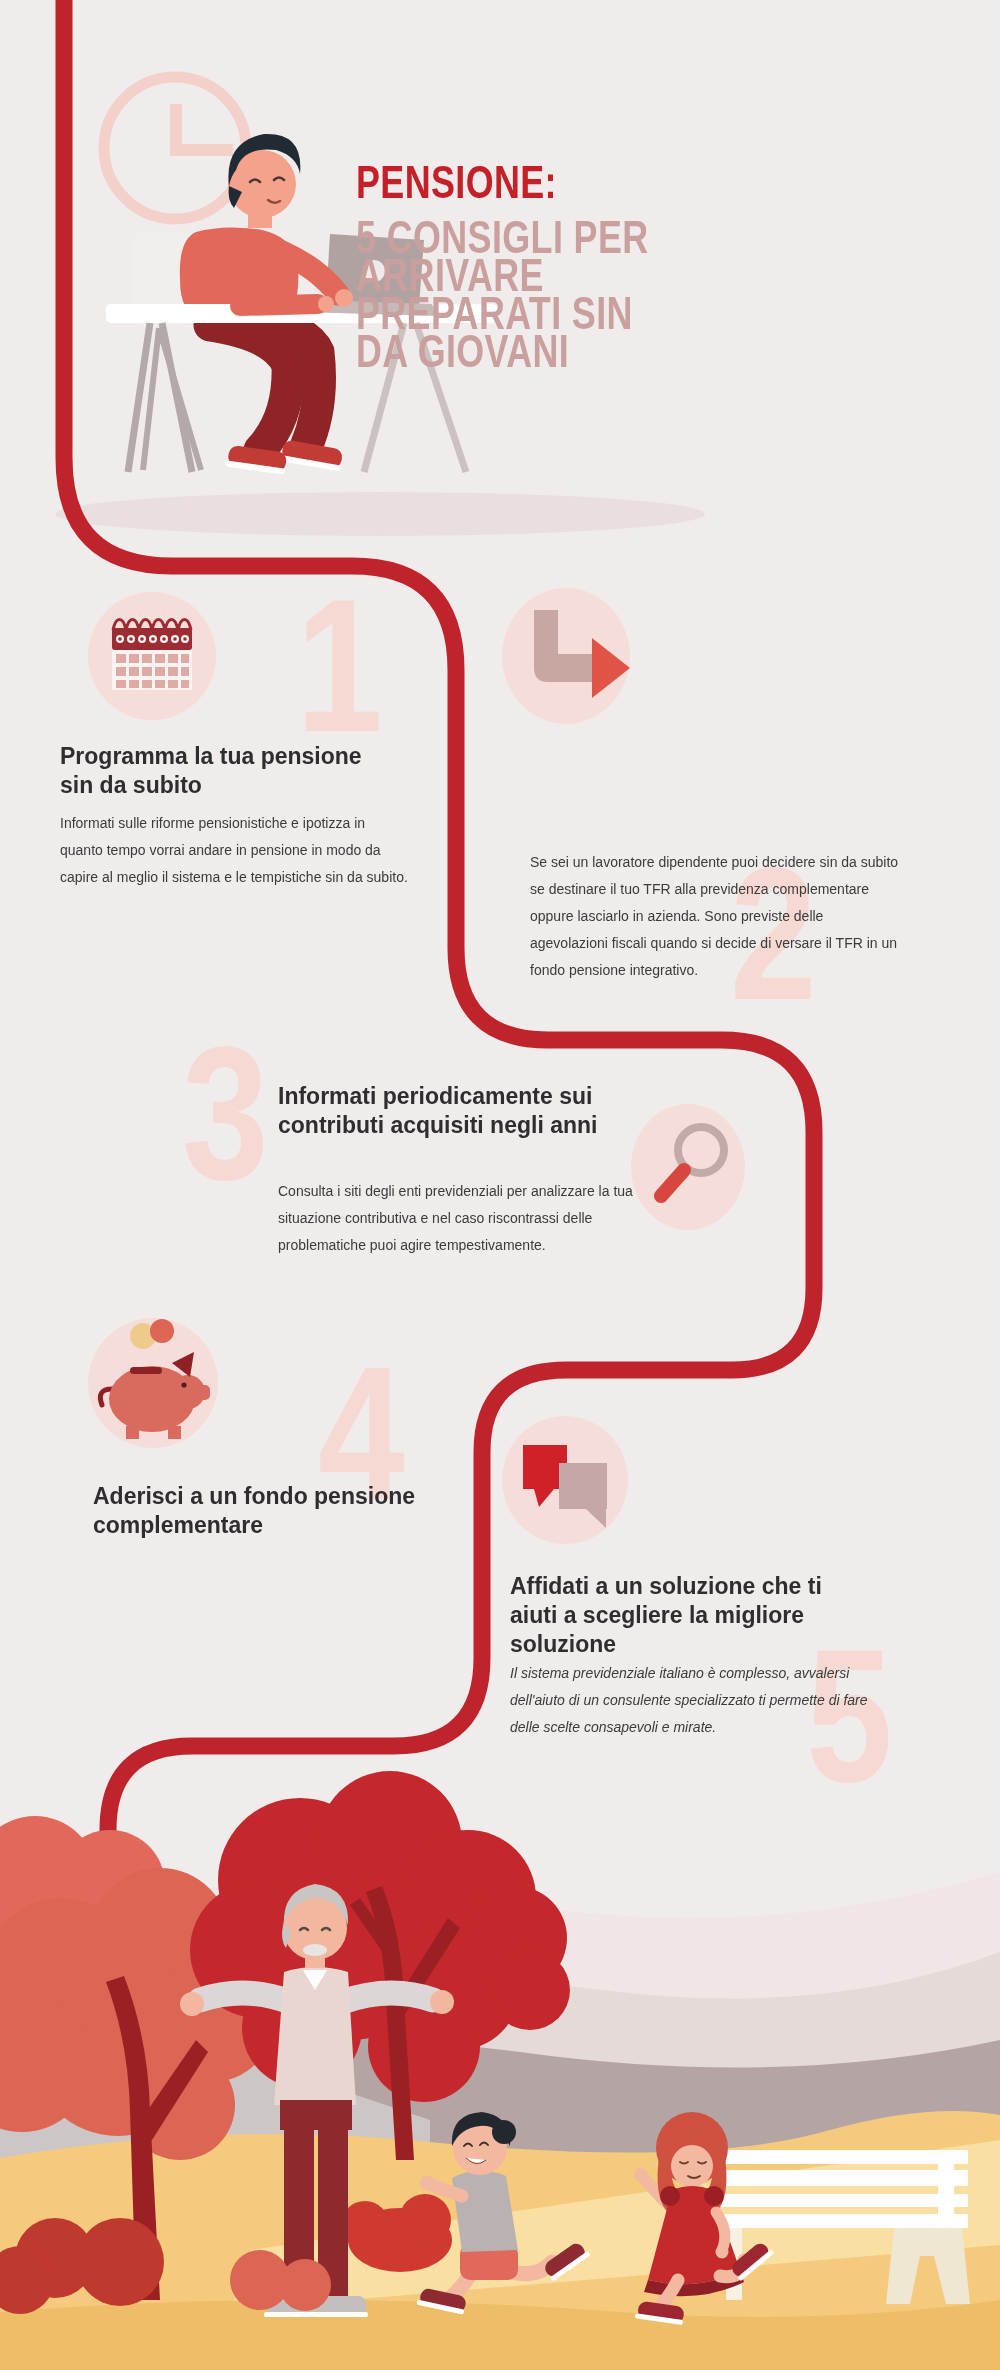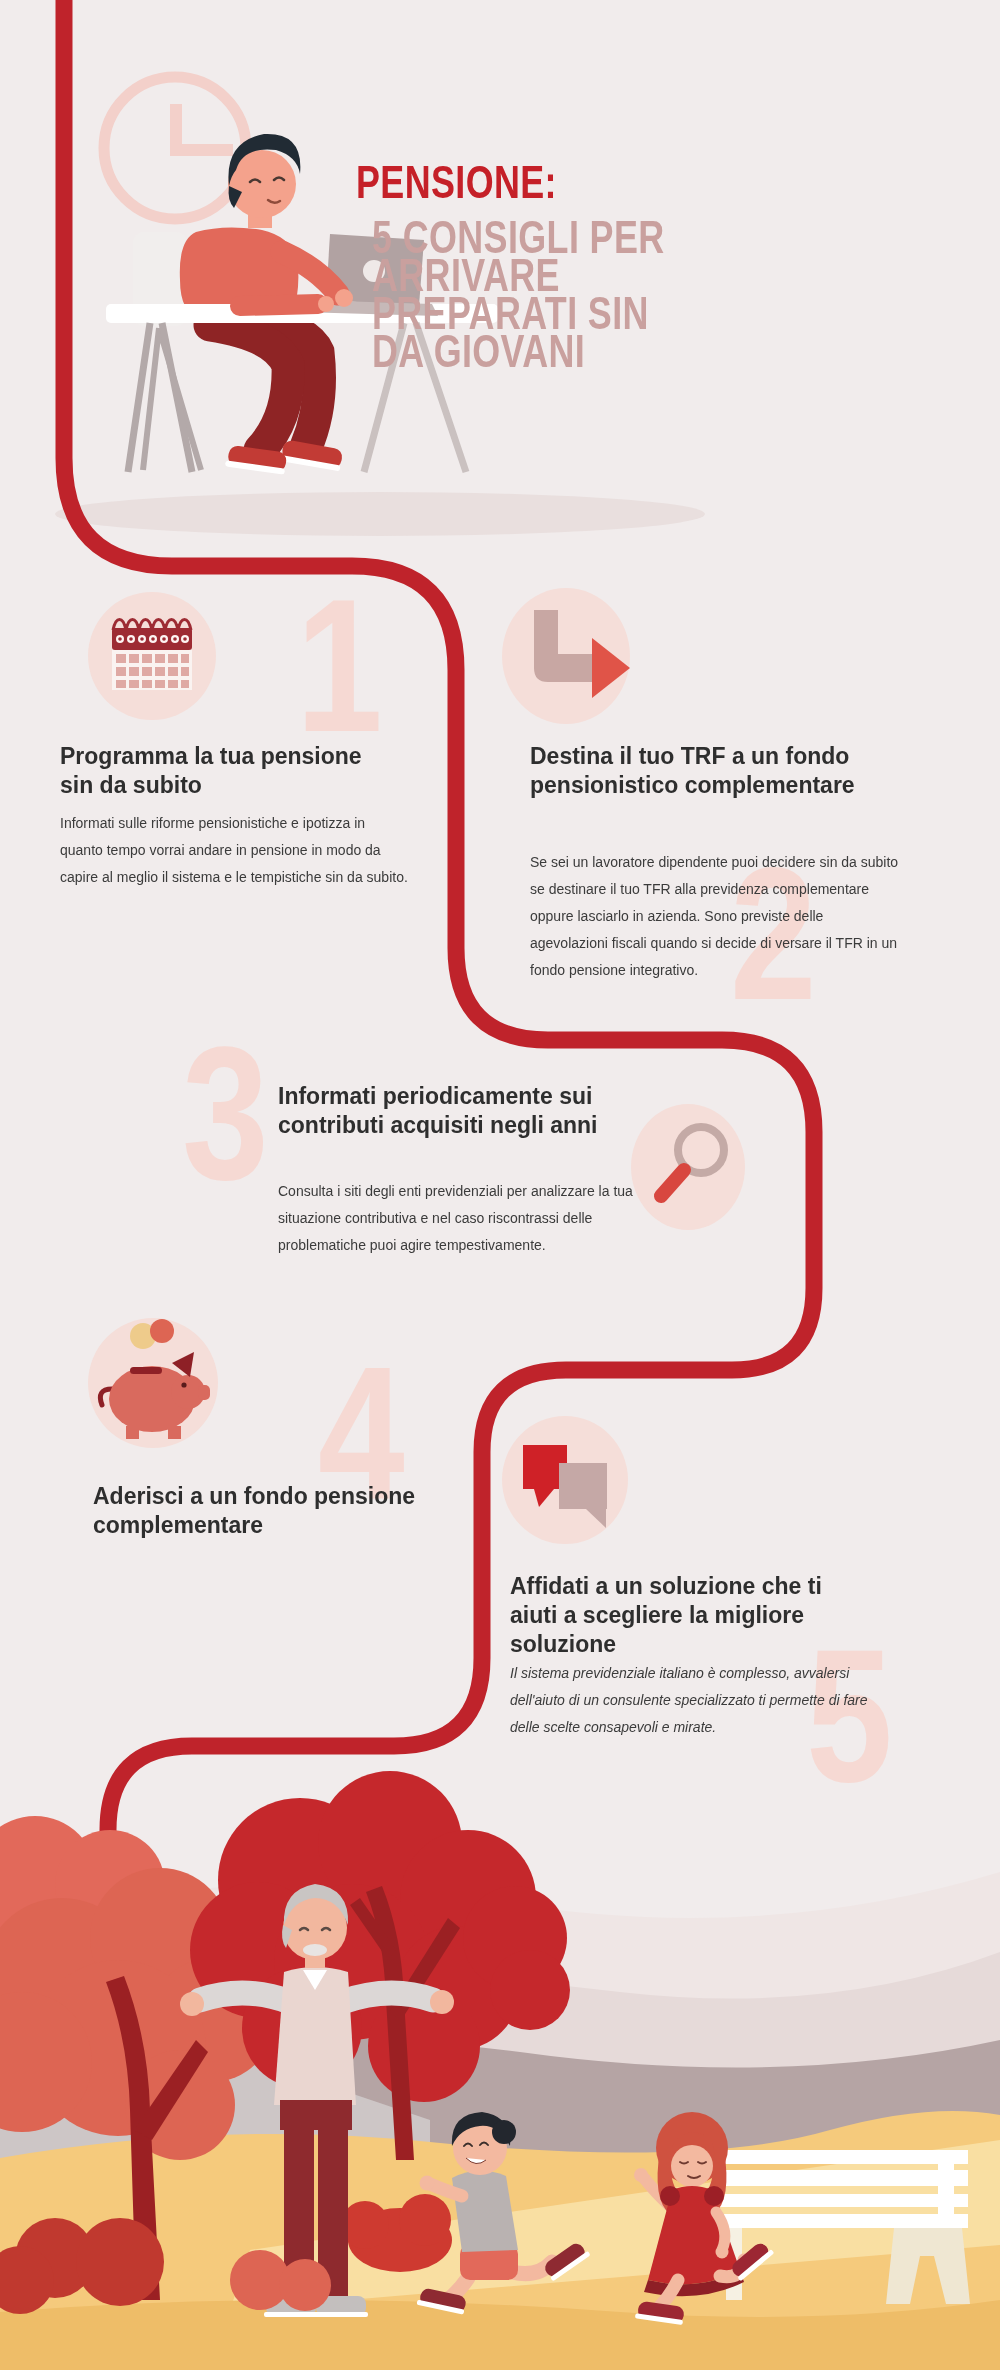--- a/index.html
+++ b/index.html
@@ -12,21 +12,21 @@
   #num2{left:730px;top:838px;}
   #num3{left:182px;top:1018px;}
   #num4{left:318px;top:1338px;}
   #num5{left:806px;top:1620px;}
   .txt{position:absolute;z-index:2;}
   .title-block{left:356px;top:160px;width:420px;}
   .title-main{font-size:46px;font-weight:bold;color:#c52028;letter-spacing:.5px;line-height:44px;
               transform:scaleX(.78);transform-origin:left top;white-space:nowrap;}
   .title-sub{font-size:46px;font-weight:bold;color:#c9a09e;letter-spacing:.5px;line-height:38px;
              transform:scaleX(.78);transform-origin:left top;white-space:nowrap;}
-  .title-sub-wrap{margin-top:14px;margin-left:16px;}
+  .title-sub-wrap{margin-top:14px;}
   .heading{font-size:23px;font-weight:bold;color:#2e2e2e;line-height:29px;}
   .body-text{font-size:14px;color:#3b3b3b;line-height:27px;}
   #h1{left:60px;top:742px;width:330px;}   #b1{left:60px;top:810px;width:350px;}
   #h2{left:530px;top:742px;width:390px;}  #b2{left:530px;top:810px;width:372px;margin-top:39px;}
   #h3{left:278px;top:1082px;width:345px;} #b3{left:278px;top:1178px;width:400px;}
   #h4{left:93px;top:1482px;width:330px;}  #b4{left:93px;top:1550px;width:370px;}
   #h5{left:510px;top:1572px;width:345px;} #b5{left:510px;top:1660px;width:368px;font-style:italic;}
 </style>
 </head>
 <body>
@@ -312,21 +312,20 @@
       <div class="title-sub">5 CONSIGLI PER</div>
       <div class="title-sub">ARRIVARE</div>
       <div class="title-sub">PREPARATI SIN</div>
       <div class="title-sub">DA GIOVANI</div>
     </div>
   </div>
 
   <div class="txt heading" id="h1">Programma la tua pensione sin da subito</div>
   <div class="txt body-text" id="b1">Informati sulle riforme pensionistiche e ipotizza in quanto tempo vorrai andare in pensione in modo da capire al meglio il sistema e le tempistiche sin da subito.</div>
 
-  <div class="txt heading" id="h2">Destina il tuo TRF a un fondo pensionistico complementare</div>
   <div class="txt body-text" id="b2">Se sei un lavoratore dipendente puoi decidere sin da subito se destinare il tuo TFR alla previdenza complementare oppure lasciarlo in azienda. Sono previste delle agevolazioni fiscali quando si decide di versare il TFR in un fondo pensione integrativo.</div>
 
   <div class="txt body-text" id="b3">Consulta i siti degli enti previdenziali per analizzare la tua situazione contributiva e nel caso riscontrassi delle problematiche puoi agire tempestivamente.</div>
   <div class="txt heading" id="h3">Informati periodicamente sui contributi acquisiti negli anni</div>
 
   <div class="txt heading" id="h4">Aderisci a un fondo pensione complementare</div>
 
   <div class="txt heading" id="h5">Affidati a un soluzione che ti aiuti a scegliere la migliore soluzione</div>
   <div class="txt body-text" id="b5">Il sistema previdenziale italiano è complesso, avvalersi dell'aiuto di un consulente specializzato ti permette di fare delle scelte consapevoli e mirate.</div>
 

